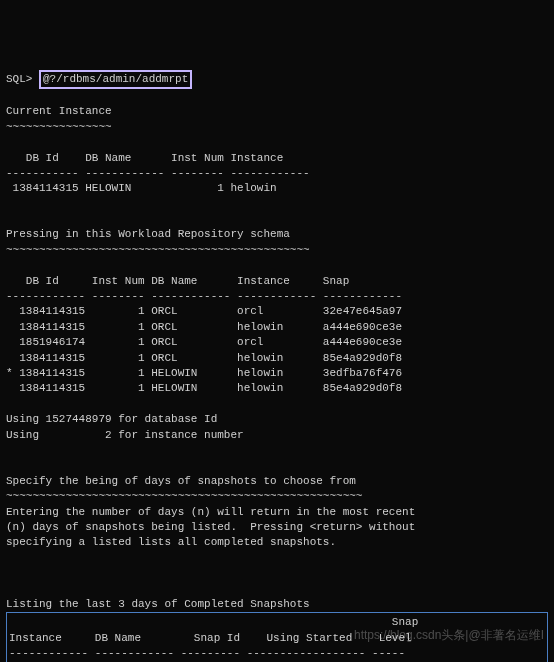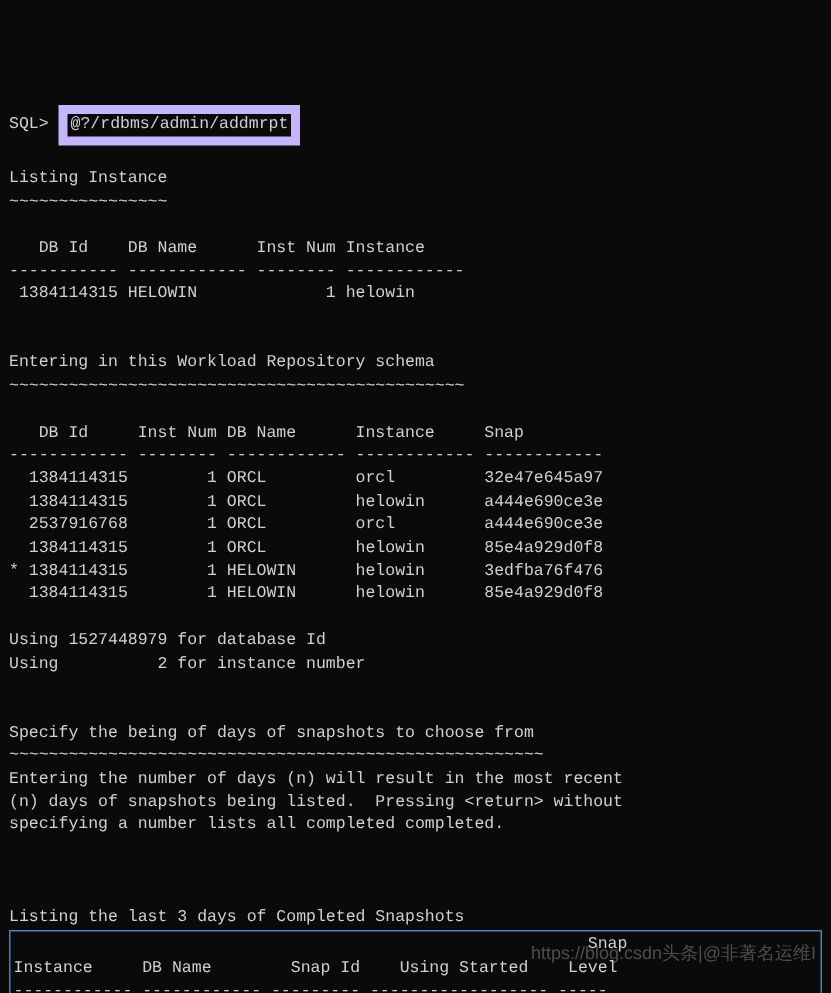--- a/index.html
+++ b/index.html
@@ -11,21 +11,21 @@
       line-height: 1.4;
       width: 554px;
       height: 662px;
       padding: 8px 6px;
       white-space: pre;
       overflow: hidden;
       position: relative;
     }
     .prompt { color: #d0d0d0; }
     .red-box {
-      border: 6px solid #c4b5fd;
+      border: 2px solid #c4b5fd;
       padding: 0 2px;
       display: inline-block;
     }
     .blue-box {
       border: 1px solid #4a7ec4;
       padding: 2px;
     }
     .watermark {
       position: absolute;
       right: 10px;
@@ -36,49 +36,49 @@
       white-space: nowrap;
     }
   </style>
 </head>
 <body>
 
 
 
 <span class="prompt">SQL&gt;</span> <span class="red-box"><span>@?/rdbms/admin/addmrpt</span></span>
 
-<span>Listing Instance</span>
+<span>Current Instance</span>
 <span>~~~~~~~~~~~~~~~~</span>
 
 <span>   DB Id    DB Name      Inst Num Instance</span>
 <span>----------- ------------ -------- ------------</span>
 <span> 1384114315 HELOWIN             1 helowin</span>
 
 
-<span>Entering in this Workload Repository schema</span>
+<span>Pressing in this Workload Repository schema</span>
 <span>~~~~~~~~~~~~~~~~~~~~~~~~~~~~~~~~~~~~~~~~~~~~~~</span>
 
 <span>   DB Id     Inst Num DB Name      Instance     Snap</span>
 <span>------------ -------- ------------ ------------ ------------</span>
 <span>  1384114315        1 ORCL         orcl         32e47e645a97</span>
 <span>  1384114315        1 ORCL         helowin      a444e690ce3e</span>
-<span>  2537916768        1 ORCL         orcl         a444e690ce3e</span>
+<span>  1851946174        1 ORCL         orcl         a444e690ce3e</span>
 <span>  1384114315        1 ORCL         helowin      85e4a929d0f8</span>
 <span>* 1384114315        1 HELOWIN      helowin      3edfba76f476</span>
 <span>  1384114315        1 HELOWIN      helowin      85e4a929d0f8</span>
 
 <span>Using 1527448979 for database Id</span>
 <span>Using          2 for instance number</span>
 
 
 <span>Specify the being of days of snapshots to choose from</span>
 <span>~~~~~~~~~~~~~~~~~~~~~~~~~~~~~~~~~~~~~~~~~~~~~~~~~~~~~~</span>
-<span>Entering the number of days (n) will result in the most recent</span>
+<span>Entering the number of days (n) will return in the most recent</span>
 <span>(n) days of snapshots being listed.  Pressing &lt;return&gt; without</span>
-<span>specifying a number lists all completed completed.</span>
+<span>specifying a listed lists all completed snapshots.</span>
 
 
 
 <span>Listing the last 3 days of Completed Snapshots</span>
 <div class="blue-box"><span>                                                          Snap</span>
 <span>Instance     DB Name        Snap Id    Using Started    Level</span>
 <span>------------ ------------ --------- ------------------ -----</span>
 <span>helowin      HELOWIN            253 21 Apr 2021 18:12      1</span>
 
 

